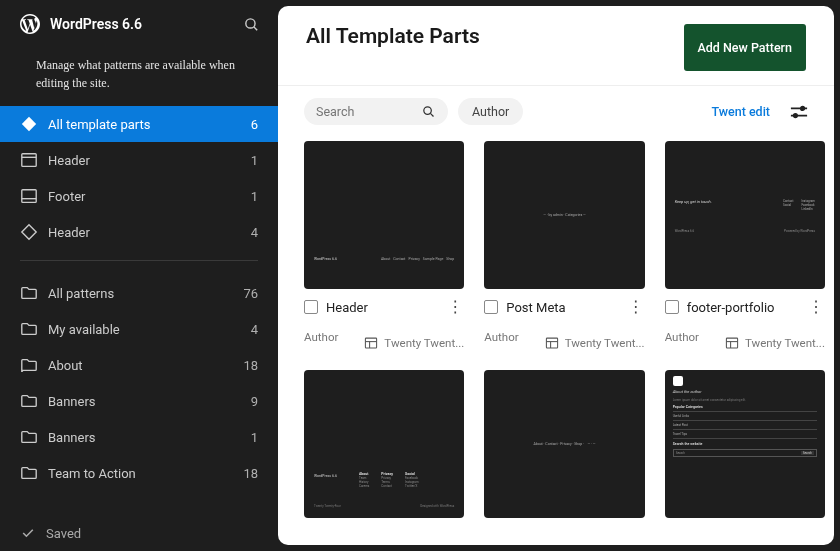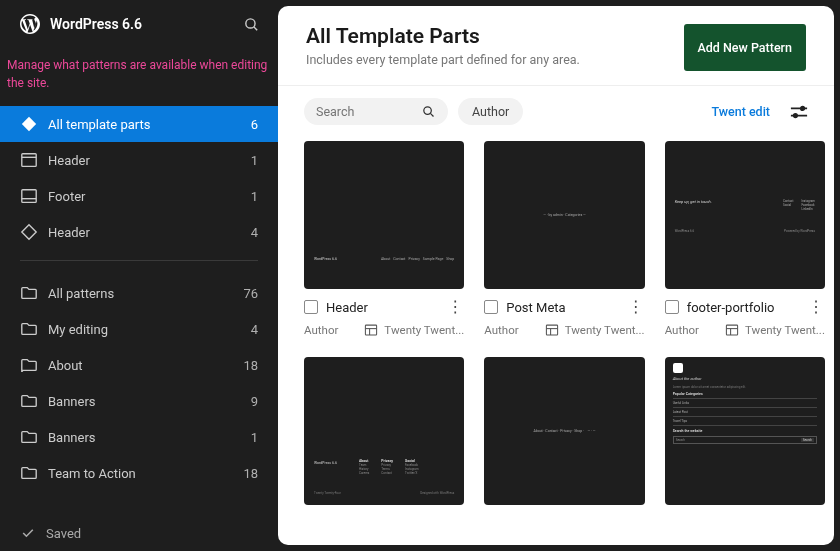--- a/index.html
+++ b/index.html
@@ -7,21 +7,21 @@
 
 .sidebar { width: 278px; background: #1e1e1e; color: #e0e0e0; display: flex; flex-direction: column; padding-top: 14px; }
 .sb-top { display: flex; align-items: center; justify-content: space-between; padding: 0 18px 14px 20px; }
 .sb-brand { display: flex; align-items: center; gap: 10px; font-weight: 600; font-size: 14px; color: #fff; }
 .wp-logo { width: 20px; height: 20px; fill: #fff; }
 .sb-search { color: #ccc; }
 
 .sb-back { display: flex; align-items: center; gap: 18px; padding: 8px 20px 4px; }
 .back-chev { color: #ccc; }
 .sb-title { font-size: 18px; font-weight: 600; color: #fff; }
-.sb-desc { color: #ec4899; font-size: 12px; line-height: 1.5; padding: 8px 7px 10px; }
+.sb-desc { color: #e5e5e5; font-size: 12px; line-height: 1.5; padding: 8px 36px 10px; font-family: Liberation Serif, serif; }
 
 .sb-list { display: flex; flex-direction: column; margin-top: 4px; }
 .sb-item { display: flex; align-items: center; gap: 10px; padding: 9px 20px; font-size: 13px; color: #ccc; cursor: pointer; }
 .sb-item .count { margin-left: auto; color: #b0b0b0; font-size: 13px; }
 .sb-item.active { background: #0a7bdc; color: #fff; }
 .sb-item.active .count { color: #fff; }
 .sb-item svg { width: 18px; height: 18px; fill: none; stroke: currentColor; stroke-width: 1.5; flex-shrink: 0; }
 .sb-item .filled-icon { fill: currentColor; stroke: none; }
 
 .sb-divider { height: 1px; background: #3a3a3a; margin: 10px 20px; }
@@ -48,21 +48,21 @@
 .grid { display: grid; grid-template-columns: repeat(3, 1fr); gap: 20px; }
 .card { display: flex; flex-direction: column; }
 .preview { background: #1e1e1e; border-radius: 4px; height: 148px; position: relative; color: #ccc; font-size: 3px; overflow: hidden; }
 .card.row2 .preview { height: 148px; }
 
 .card-title-row { display: flex; align-items: center; gap: 8px; margin-top: 10px; }
 .card-check { width: 14px; height: 14px; border: 1.5px solid #888; border-radius: 2px; cursor: pointer; }
 .card-title { font-size: 13px; color: #222; flex: 1; white-space: nowrap; overflow: hidden; text-overflow: ellipsis; }
 .card-more { width: 18px; cursor: pointer; color: #444; font-size: 16px; line-height: 1; text-align: center; }
 .card-meta { display: flex; align-items: center; gap: 26px; margin-top: 8px; font-size: 11.5px; color: #777; }
-.card-theme { display: flex; align-items: flex-end; gap: 6px; white-space: nowrap; overflow: hidden; text-overflow: ellipsis; max-width: 100px; }
+.card-theme { display: flex; align-items: flex-end; gap: 6px; white-space: nowrap; overflow: hidden; text-overflow: ellipsis; max-width: 100px; margin-top: 13px; }
 .card-theme svg { width: 14px; height: 14px; stroke: #555; fill: none; stroke-width: 1.5; flex-shrink: 0; }
 
 
 .pv-header { position: absolute; bottom: 28px; left: 10px; right: 10px; display: flex; align-items: center; color: #aaa; font-size: 3.5px; }
 .pv-header .l { font-weight: 600; }
 .pv-header .r { margin-left: auto; display: flex; gap: 3px; }
 .pv-postmeta { position: absolute; top: 50%; left: 50%; transform: translate(-50%,-50%); font-size: 3.5px; color: #aaa; }
 .pv-foot-p { padding: 10px; display: flex; flex-direction: column; gap: 6px; }
 .pv-foot-p .top { display: flex; justify-content: space-between; font-size: 4px; font-style: italic; color: #ddd; margin-top: 48px; }
 .pv-foot-p .top .cols { display: flex; gap: 8px; font-style: normal; font-size: 3px; color: #aaa; }
@@ -144,21 +144,21 @@
       <svg viewBox="0 0 20 20">
           <path d="M2 5a1 1 0 011-1h5l2 2h7a1 1 0 011 1v8a1 1 0 01-1 1H3a1 1 0 01-1-1V5z"></path>
         </svg>
       <span>All patterns</span>
       <span class="count">76</span>
     </div>
     <div class="sb-item">
       <svg viewBox="0 0 20 20">
           <path d="M2 5a1 1 0 011-1h5l2 2h7a1 1 0 011 1v8a1 1 0 01-1 1H3a1 1 0 01-1-1V5z"></path>
         </svg>
-      <span>My editing</span>
+      <span>My available</span>
       <span class="count">4</span>
     </div>
     <div class="sb-item">
       <svg viewBox="0 0 20 20">
           <path d="M2 5a1 1 0 011-1h5l2 2h7a1 1 0 011 1v8a1 1 0 01-1 1H3a1 1 0 01-1 1V5z"></path>
         </svg>
       <span>About</span>
       <span class="count">18</span>
     </div>
     <div class="sb-item">
@@ -189,21 +189,20 @@
         <path d="M4 10l4 4 8-8"></path>
       </svg>
     <span>Saved</span>
   </div>
 </aside>
 
 <main class="main">
   <div class="main-header">
     <div>
       <h1 class="mh-title">All Template Parts</h1>
-      <p class="mh-sub">Includes every template part defined for any area.</p>
     </div>
     <button class="mh-btn">Add New Pattern</button>
   </div>
 
   <div class="toolbar">
     <div class="search-pill">
       <input placeholder="Search" style="">
       <svg viewBox="0 0 24 24">
           <circle cx="10.5" cy="10.5" r="6"></circle>
           <line x1="20" y1="20" x2="15" y2="15"></line>

